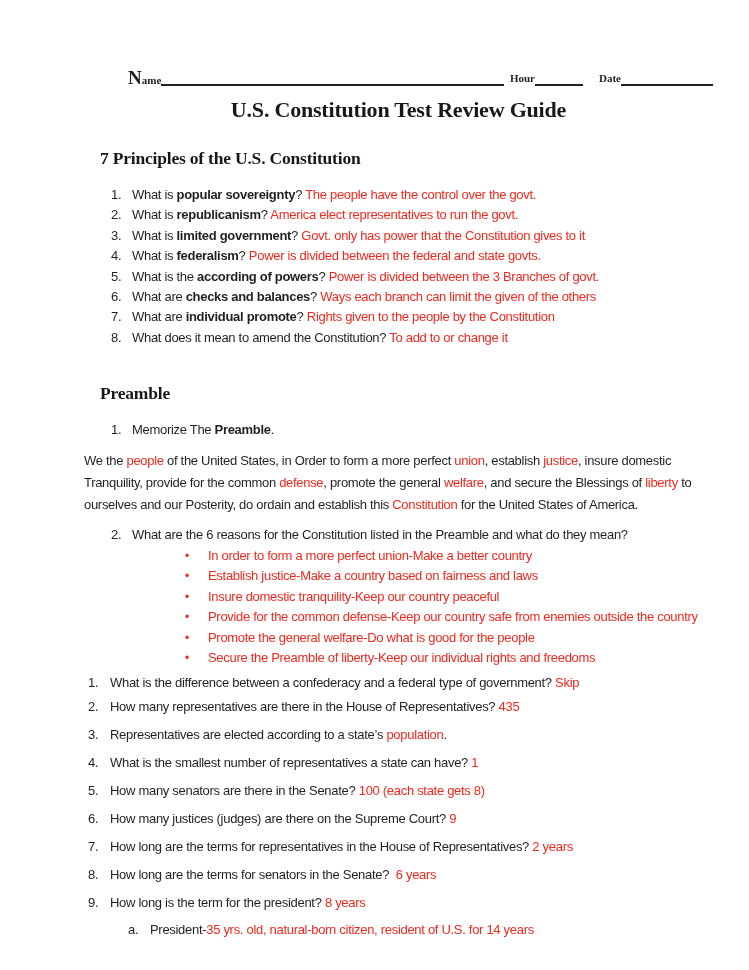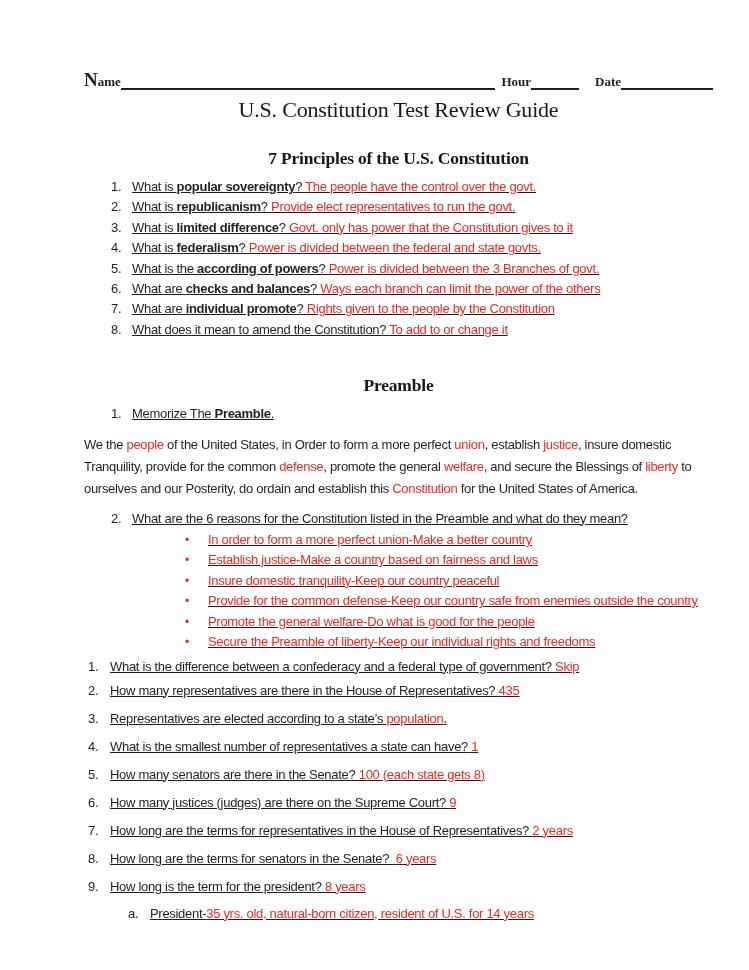--- a/index.html
+++ b/index.html
@@ -5,51 +5,52 @@
   html,body{margin:0;padding:0;background:#ffffff;}
   body{
     width:749px;height:970px;overflow:hidden;
     font-family:"Liberation Sans",sans-serif;
     color:#231f20;font-size:13px;letter-spacing:-0.3px;
   }
   .page{padding:70px 36px 0 84px;box-sizing:border-box;width:749px;}
 
   
   .header-row{
-    display:flex;align-items:flex-end;
-    font-family:"Liberation Serif",serif;font-weight:bold;font-size:13px;letter-spacing:0;
+    display:flex;
+    font-family:"Liberation Serif",serif;font-weight:bold;font-size:11px;letter-spacing:0;
     height:20px;
+    margin-left:44px;
   }
   .hdr-label{display:inline-block;line-height:16px;}
   .hdr-label.name::first-letter{font-size:19px;}
   .blank-line{border-bottom:2px solid #231f20;height:14px;}
   .blank-line.name{flex:1;margin-right:6px;}
   .blank-line.hour{width:48px;margin-right:16px;}
   .blank-line.date{width:92px;}
 
   
   .title{
     margin:7px 0 0 0;text-align:center;
-    font-family:"Liberation Serif",serif;font-weight:normal;
+    font-family:"Liberation Serif",serif;font-weight:bold;
     font-size:22px;letter-spacing:-0.2px;color:#1a1715;
   }
   h2{
     font-family:"Liberation Serif",serif;font-weight:bold;
     font-size:17.5px;letter-spacing:-0.2px;color:#1a1715;
-    margin:8px;line-height:22px;text-align:center;
+    margin:16px;line-height:22px;
   }
   .h2-principles{margin-top:24px;}
   .h2-preamble{margin-top:34px;}
   .h2-branches{margin-top:21px;}
 
   
   ol,ul{list-style:none;margin:0;padding:0;}
   li{display:flex;align-items:baseline;}
   .marker{flex:0 0 auto;display:inline-block;}
-  .li-body{flex:1 1 auto;text-decoration:underline;}
+  .li-body{flex:1 1 auto;}
 
   .num-list{margin-left:27px;margin-top:3px;}
   .num-list li{line-height:20.4px;}
   .num-list .marker{width:21px;}
 
   .q-single{margin-left:27px;}
   .q-single li{line-height:20.4px;}
   .q-single .marker{width:21px;}
   .q1-list{margin-top:4px;}
   .q2-list{margin-top:9px;}
@@ -92,37 +93,37 @@
 
   <section>
     <h2 class="h2-principles">7 Principles of the U.S. Constitution</h2>
     <ol class="num-list">
         <li>
           <span class="marker">1.</span>
           <span class="li-body"><span class="">What is </span><span class="b ">popular sovereignty</span><span class="">? </span><span class="r">The people have the control over the govt.</span></span>
         </li>
         <li>
           <span class="marker">2.</span>
-          <span class="li-body"><span class="">What is </span><span class="b ">republicanism</span><span class="">? </span><span class="r">Provide elect representatives to run the govt.</span></span>
+          <span class="li-body"><span class="">What is </span><span class="b ">republicanism</span><span class="">? </span><span class="r">America elect representatives to run the govt.</span></span>
         </li>
         <li>
           <span class="marker">3.</span>
-          <span class="li-body"><span class="">What is </span><span class="b ">limited difference</span><span class="">? </span><span class="r">Govt. only has power that the Constitution gives to it</span></span>
+          <span class="li-body"><span class="">What is </span><span class="b ">limited government</span><span class="">? </span><span class="r">Govt. only has power that the Constitution gives to it</span></span>
         </li>
         <li>
           <span class="marker">4.</span>
           <span class="li-body"><span class="">What is </span><span class="b ">federalism</span><span class="">? </span><span class="r">Power is divided between the federal and state govts.</span></span>
         </li>
         <li>
           <span class="marker">5.</span>
           <span class="li-body"><span class="">What is the </span><span class="b ">according of powers</span><span class="">? </span><span class="r">Power is divided between the 3 Branches of govt.</span></span>
         </li>
         <li>
           <span class="marker">6.</span>
-          <span class="li-body"><span class="">What are </span><span class="b ">checks and balances</span><span class="">? </span><span class="r">Ways each branch can limit the power of the others</span></span>
+          <span class="li-body"><span class="">What are </span><span class="b ">checks and balances</span><span class="">? </span><span class="r">Ways each branch can limit the given of the others</span></span>
         </li>
         <li>
           <span class="marker">7.</span>
           <span class="li-body"><span class="">What are </span><span class="b ">individual promote</span><span class="">? </span><span class="r">Rights given to the people by the Constitution</span></span>
         </li>
         <li>
           <span class="marker">8.</span>
           <span class="li-body"><span class="">What does it mean to amend the Constitution? </span><span class="r">To add to or change it</span></span>
         </li>
       </ol>

